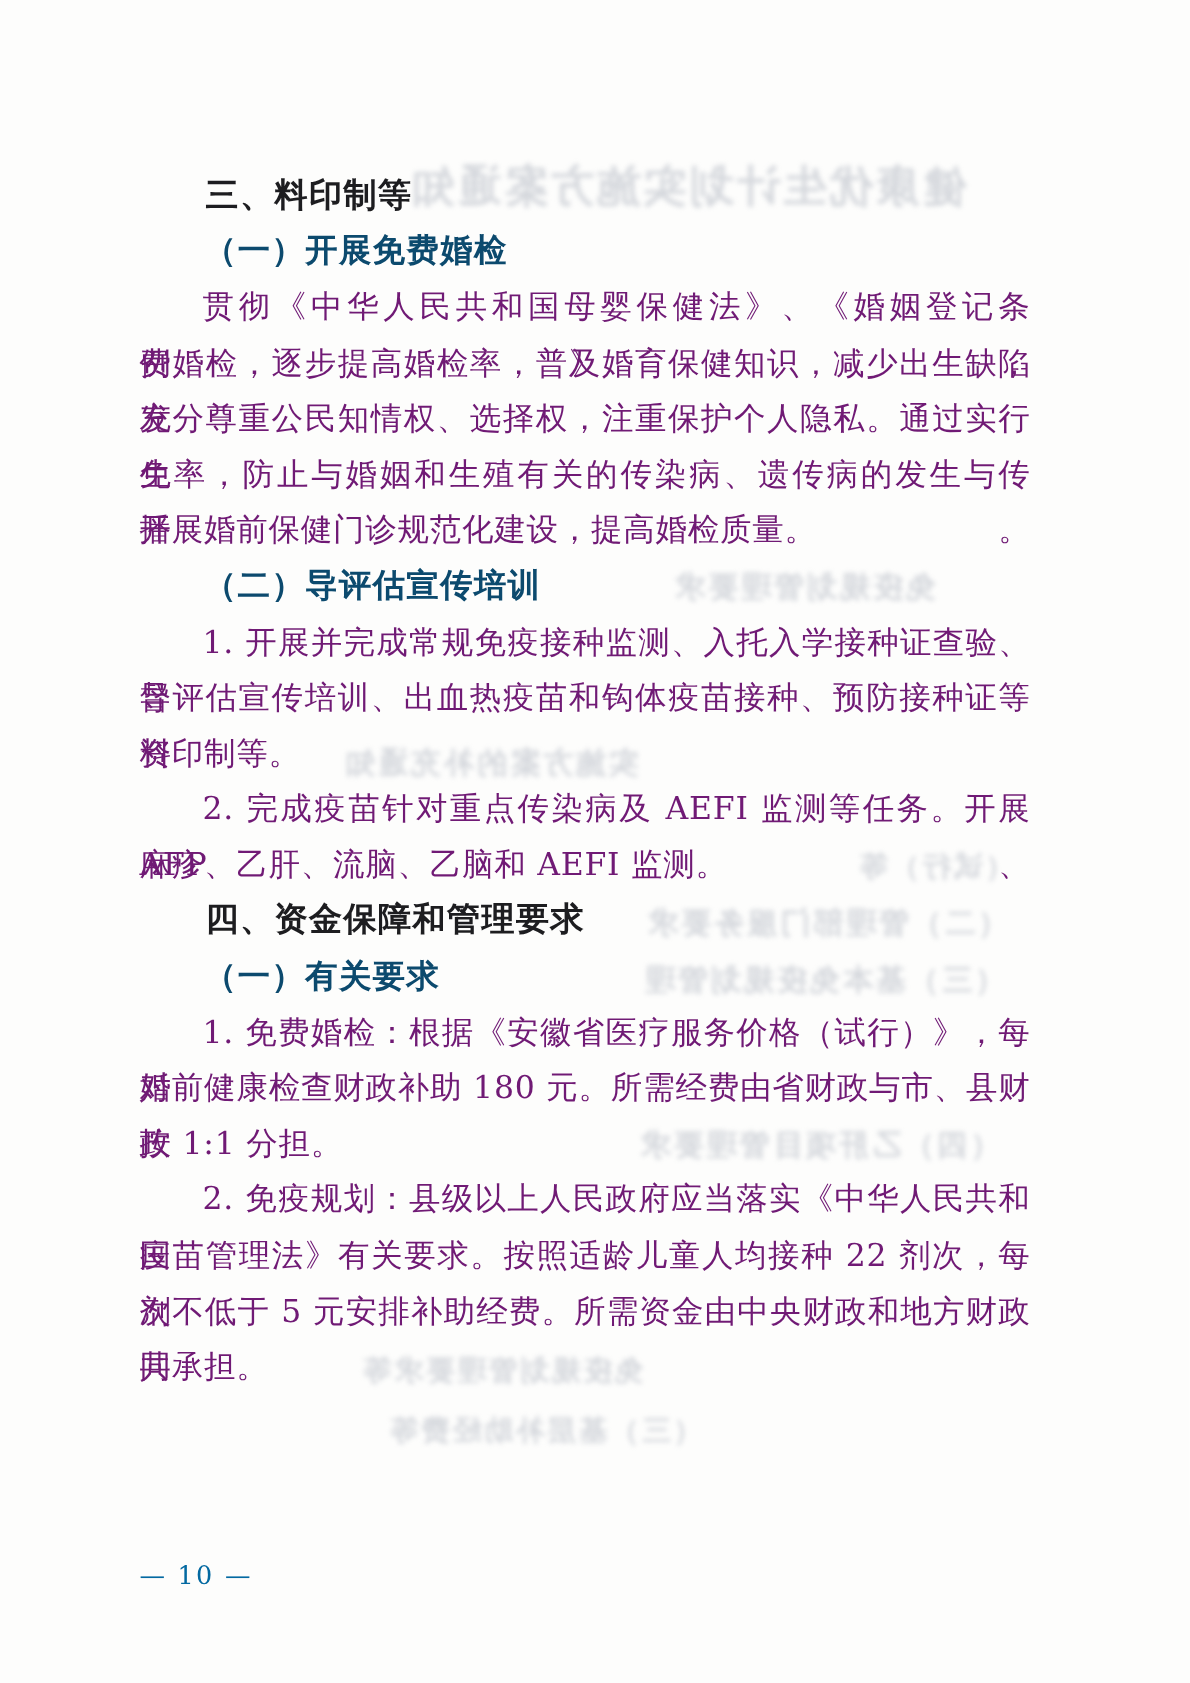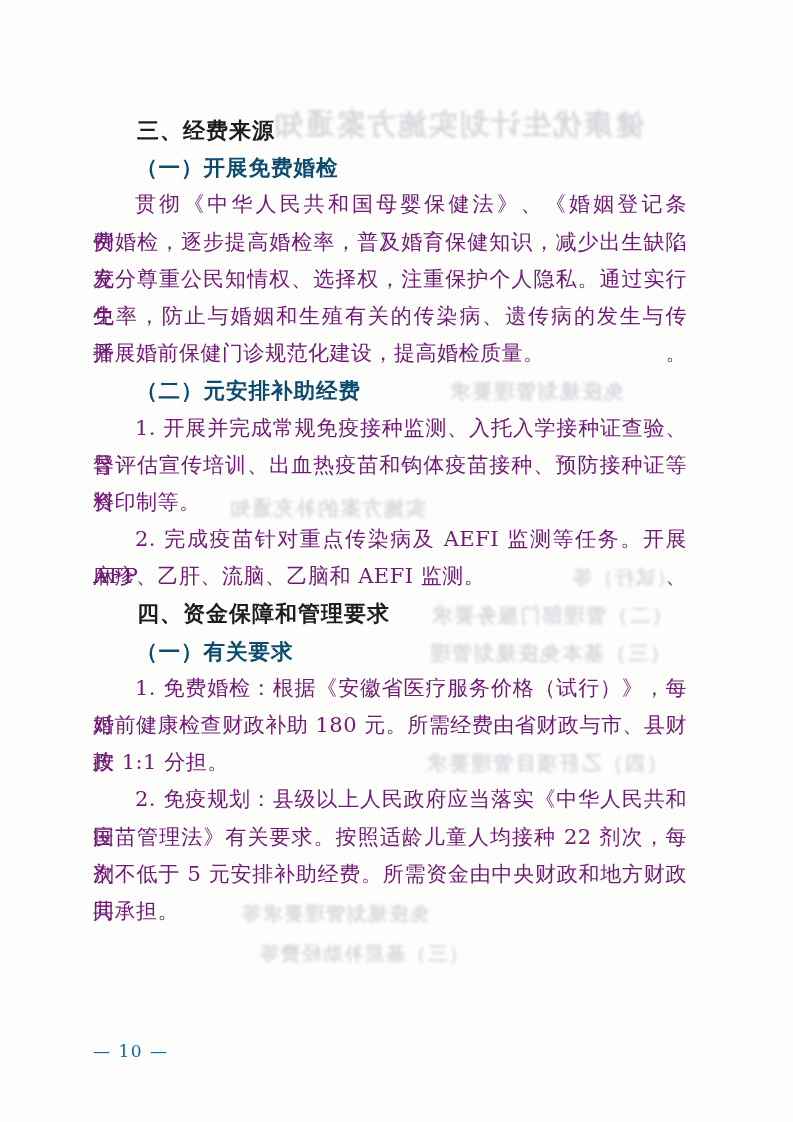--- a/index.html
+++ b/index.html
@@ -73,28 +73,28 @@
       <div class="bleed" style="left: 448px; top: 378px; font-size: 20px;">免疫规划管理要求</div>
       <div class="bleed" style="left: 228px; top: 495px; font-size: 20px;">实施方案的补充通知</div>
       <div class="bleed" style="left: 571px; top: 565px; font-size: 19px;">（试行）等</div>
       <div class="bleed" style="left: 430px; top: 602px; font-size: 20px;">（二）管理部门服务要求</div>
       <div class="bleed" style="left: 428px; top: 640px; font-size: 20px;">（三）基本免疫规划管理</div>
       <div class="bleed" style="left: 425px; top: 750px; font-size: 20px;">（四）乙肝项目管理要求</div>
       <div class="bleed" style="left: 240px; top: 901px; font-size: 19px;">免疫规划管理要求等</div>
       <div class="bleed" style="left: 258px; top: 941px; font-size: 19px;">（三）基层补助经费等</div>
     </div>
   <main class="doc" id="doc">
-      <div class="line h1">三、经费来源</div>
+      <div class="line h1">三、料印制等</div>
       <div class="line h2">（一）开展免费婚检</div>
       <div class="line p1 just">贯彻《中华人民共和国母婴保健法》、《婚姻登记条例》，</div>
       <div class="line p just">费婚检，逐步提高婚检率，普及婚育保健知识，减少出生缺陷发</div>
       <div class="line p just">充分尊重公民知情权、选择权，注重保护个人隐私。通过实行免</div>
       <div class="line p just">生率，防止与婚姻和生殖有关的传染病、遗传病的发生与传播。</div>
       <div class="line p">开展婚前保健门诊规范化建设，提高婚检质量。</div>
-      <div class="line h2">（二）元安排补助经费</div>
+      <div class="line h2">（二）导评估宣传培训</div>
       <div class="line p1 just">1. 开展并完成常规免疫接种监测、入托入学接种证查验、督</div>
       <div class="line p just">导评估宣传培训、出血热疫苗和钩体疫苗接种、预防接种证等资</div>
       <div class="line p">料印制等。</div>
       <div class="line p1 just">2. 完成疫苗针对重点传染病及 AEFI 监测等任务。开展 AFP、</div>
       <div class="line p">麻疹、乙肝、流脑、乙脑和 AEFI 监测。</div>
       <div class="line h1">四、资金保障和管理要求</div>
       <div class="line h2">（一）有关要求</div>
       <div class="line p1 just">1. 免费婚检：根据《安徽省医疗服务价格（试行）》，每对</div>
       <div class="line p just">婚前健康检查财政补助 180 元。所需经费由省财政与市、县财政</div>
       <div class="line p">按 1:1 分担。</div>

